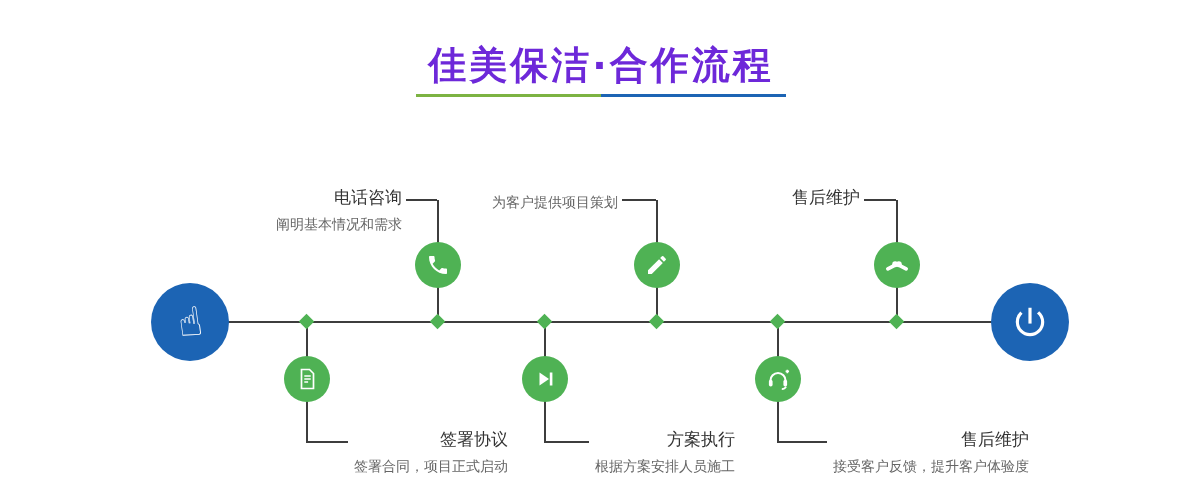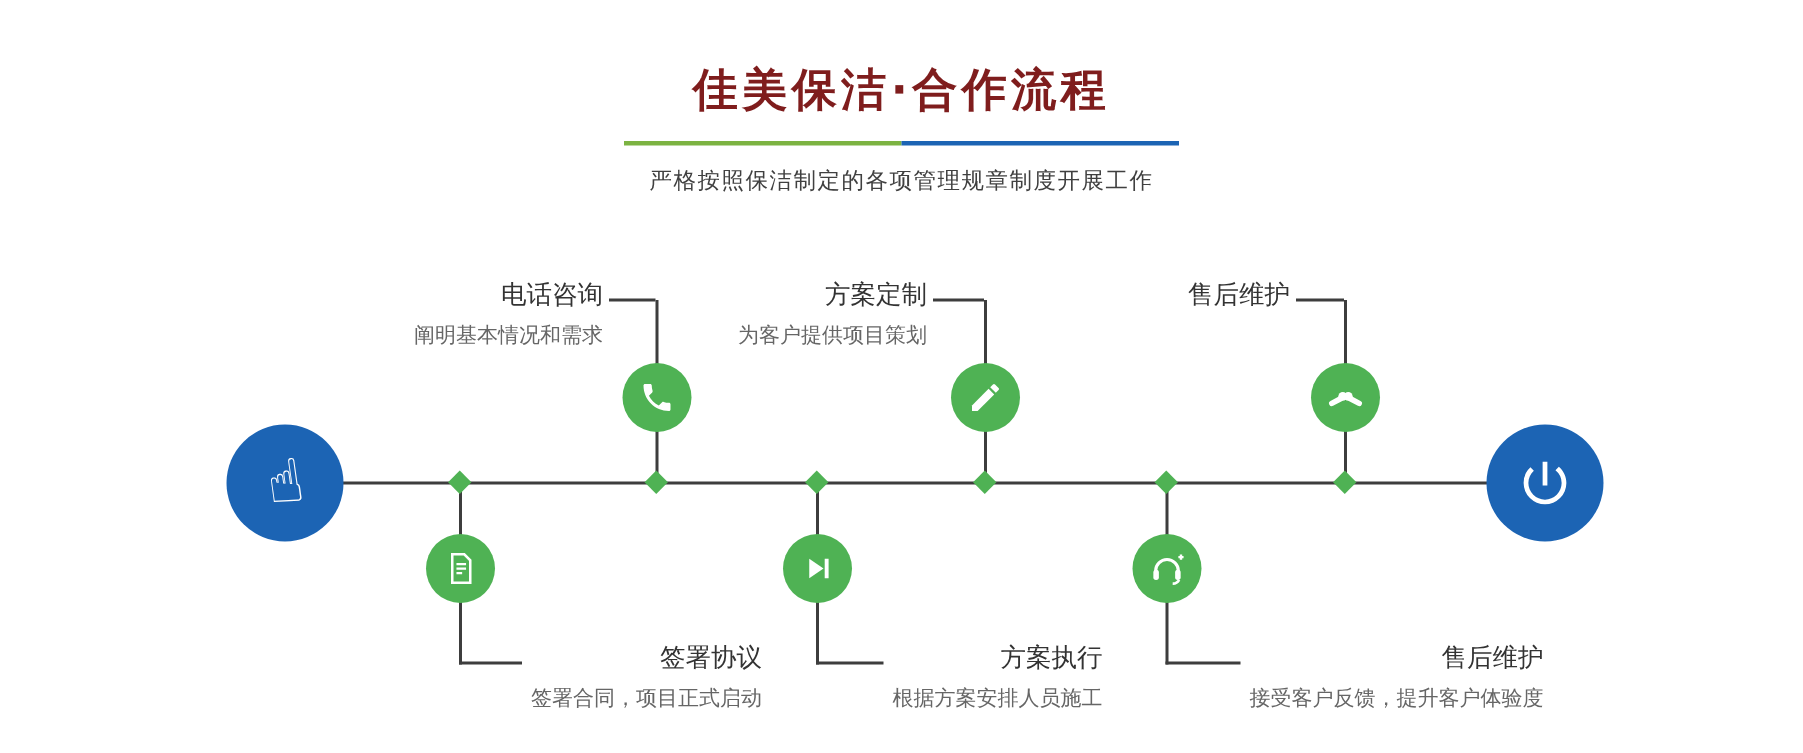--- a/index.html
+++ b/index.html
@@ -1,20 +1,20 @@
 <!DOCTYPE html>
 <html><head>
 <meta charset="utf-8">
 <style>
   html,body{margin:0;padding:0;background:#fff;font-family:"DejaVu Sans","Liberation Sans",sans-serif;}
   .canvas{position:relative;width:1202px;height:502px;background:#ffffff;overflow:hidden;}
 
   
   .title{position:absolute;top:40px;left:0;width:100%;text-align:center;
-         font-size:30px;font-weight:bold;color:#7f1d1d;letter-spacing:3px;}
+         font-size:38px;font-weight:bold;color:#6d28d9;letter-spacing:3px;}
   .divider{position:absolute;top:94px;left:416px;width:370px;height:3px;display:flex;}
   .div-green{flex:1;background:#7cb342;}
   .div-blue{flex:1;background:#1c64b4;}
   .subtitle{position:absolute;top:111px;left:0;width:100%;text-align:center;
             font-size:15px;color:#404040;letter-spacing:1px;}
 
   
   .hline{position:absolute;height:2px;background:#3d3d3d;z-index:1;}
   .vline{position:absolute;width:2px;background:#3d3d3d;z-index:1;}
   .diamond{position:absolute;width:11px;height:11px;background:#4fb254;
@@ -38,21 +38,20 @@
 </head>
 <body>
 
 <div class="canvas">
 
   <div class="title">佳美保洁·合作流程</div>
   <div class="divider">
     <span class="div-green"></span>
     <span class="div-blue"></span>
   </div>
-  <div class="subtitle">严格按照保洁制定的各项管理规章制度开展工作</div>
 
   <div class="hline" style="left:190px;top:321px;width:840px;"></div>
 
   <div class="vline" style="left:437px;top:200px;height:122px;"></div>
   <div class="vline" style="left:656px;top:200px;height:122px;"></div>
   <div class="vline" style="left:896px;top:200px;height:122px;"></div>
 
   <div class="vline" style="left:306px;top:322px;height:121px;"></div>
   <div class="vline" style="left:544px;top:322px;height:121px;"></div>
   <div class="vline" style="left:777px;top:322px;height:121px;"></div>
@@ -135,21 +134,20 @@
         <path d="M20.6 3.4v3.2M19 5h3.2" stroke="#fff" stroke-width="1.5"></path>
       </svg>
     </span>
   </div>
 
   <div class="step-label top-label" style="right:800px;top:186px;">
     <div class="t">电话咨询</div>
     <div class="d">阐明基本情况和需求</div>
   </div>
   <div class="step-label top-label" style="right:584px;top:186px;">
-    <div class="t">方案定制</div>
     <div class="d">为客户提供项目策划</div>
   </div>
   <div class="step-label top-label" style="right:342px;top:186px;">
     <div class="t">售后维护</div>
   </div>
 
   <div class="step-label bottom-label" style="left:354px;top:428px;">
     <div class="t">签署协议</div>
     <div class="d">签署合同，项目正式启动</div>
   </div>

